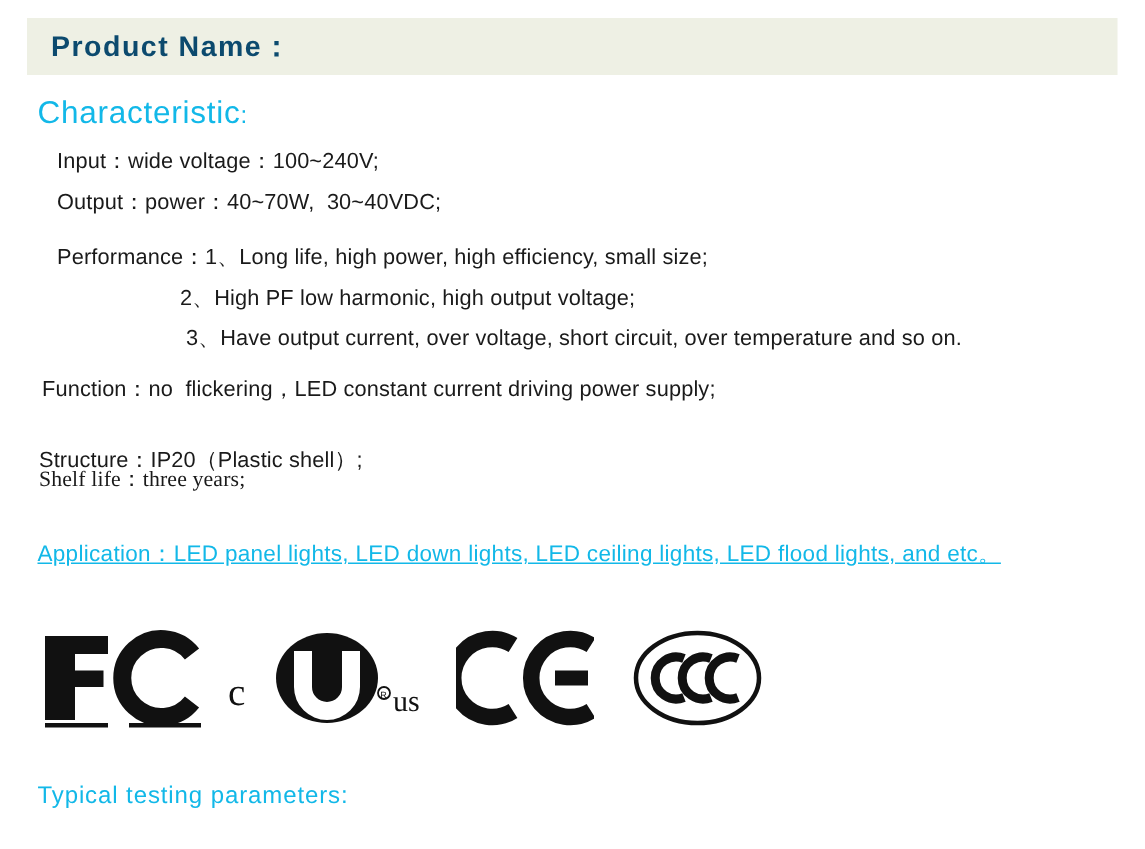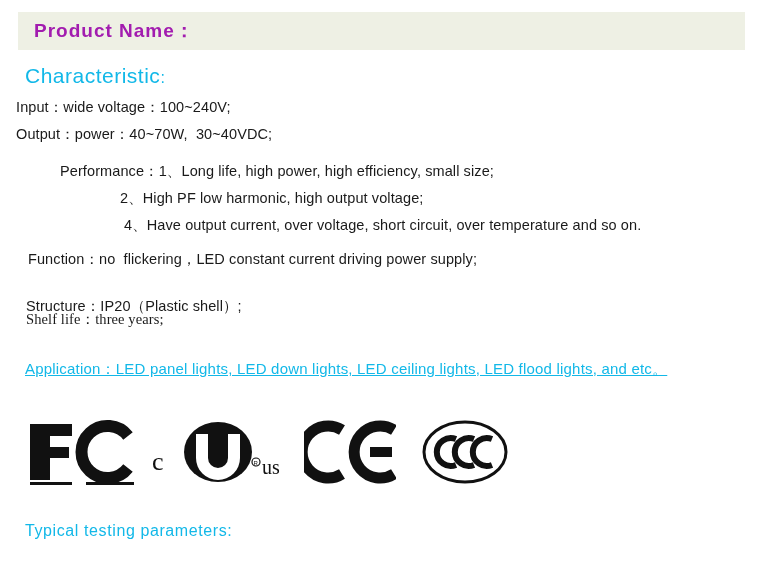--- a/index.html
+++ b/index.html
@@ -26,21 +26,21 @@
     background: #eef0e4;
     display: flex;
     align-items: center;
     box-sizing: border-box;
     padding-left: 16px;
   }
   .product-bar .label {
     font-size: 19px;
     font-weight: bold;
     letter-spacing: 1px;
-    color: #a21caf;
+    color: #0c4a6e;
     white-space: pre;
   }
   .product-bar .value {
     font-family: "Liberation Mono", monospace;
     font-size: 17px;
     letter-spacing: 0.5px;
     color: #111;
     margin-left: 4px;
   }
 
@@ -54,29 +54,29 @@
     letter-spacing: 0.5px;
   }
   .char-heading .colon {
     font-size: 16px;
     color: #12b8e8;
   }
 
   
   .spec {
     position: absolute;
-    left: 16px;
+    left: 38px;
     font-size: 14.5px;
     color: #1a1a1a;
     white-space: pre;
     letter-spacing: 0.1px;
   }
   .spec-input    { top: 98px; }
   .spec-output   { top: 125px; }
-  .spec-perf     { top: 162px; margin-left: 44px; }
+  .spec-perf     { top: 162px; }
   .spec-perf2    { top: 189px; left: 120px; }
   .spec-perf3    { top: 216px; left: 124px; }
   .spec-function { top: 250px; left: 28px; }
   .spec-structure{ top: 279px; left: 26px; margin-top: 18px; }
   .spec-shelf    { top: 310px; left: 26px; font-family: Liberation Serif, serif; }
 
   
   .application {
     position: absolute;
     left: 25px;
@@ -124,21 +124,21 @@
 </div>
 
 <div class="char-heading">
   <span>Characteristic</span><span class="colon">:</span>
 </div>
 
 <div class="spec spec-input">Input：wide voltage：100~240V;</div>
 <div class="spec spec-output">Output：power：40~70W,  30~40VDC;</div>
 <div class="spec spec-perf">Performance：1、Long life, high power, high efficiency, small size;</div>
 <div class="spec spec-perf2">2、High PF low harmonic, high output voltage;</div>
-<div class="spec spec-perf3">4、Have output current, over voltage, short circuit, over temperature and so on.</div>
+<div class="spec spec-perf3">3、Have output current, over voltage, short circuit, over temperature and so on.</div>
 <div class="spec spec-function">Function：no  flickering，LED constant current driving power supply;</div>
 <div class="spec spec-structure">Structure：IP20（Plastic shell）;</div>
 <div class="spec spec-shelf">Shelf life：three years;</div>
 
 <div class="application">Application：LED panel lights, LED down lights, LED ceiling lights, LED flood lights, and etc。</div>
 
 <div class="certs">
 
   <div class="cert cert-fc">
     <svg viewBox="0 0 108 68" width="108" height="68" xmlns="http://www.w3.org/2000/svg">

